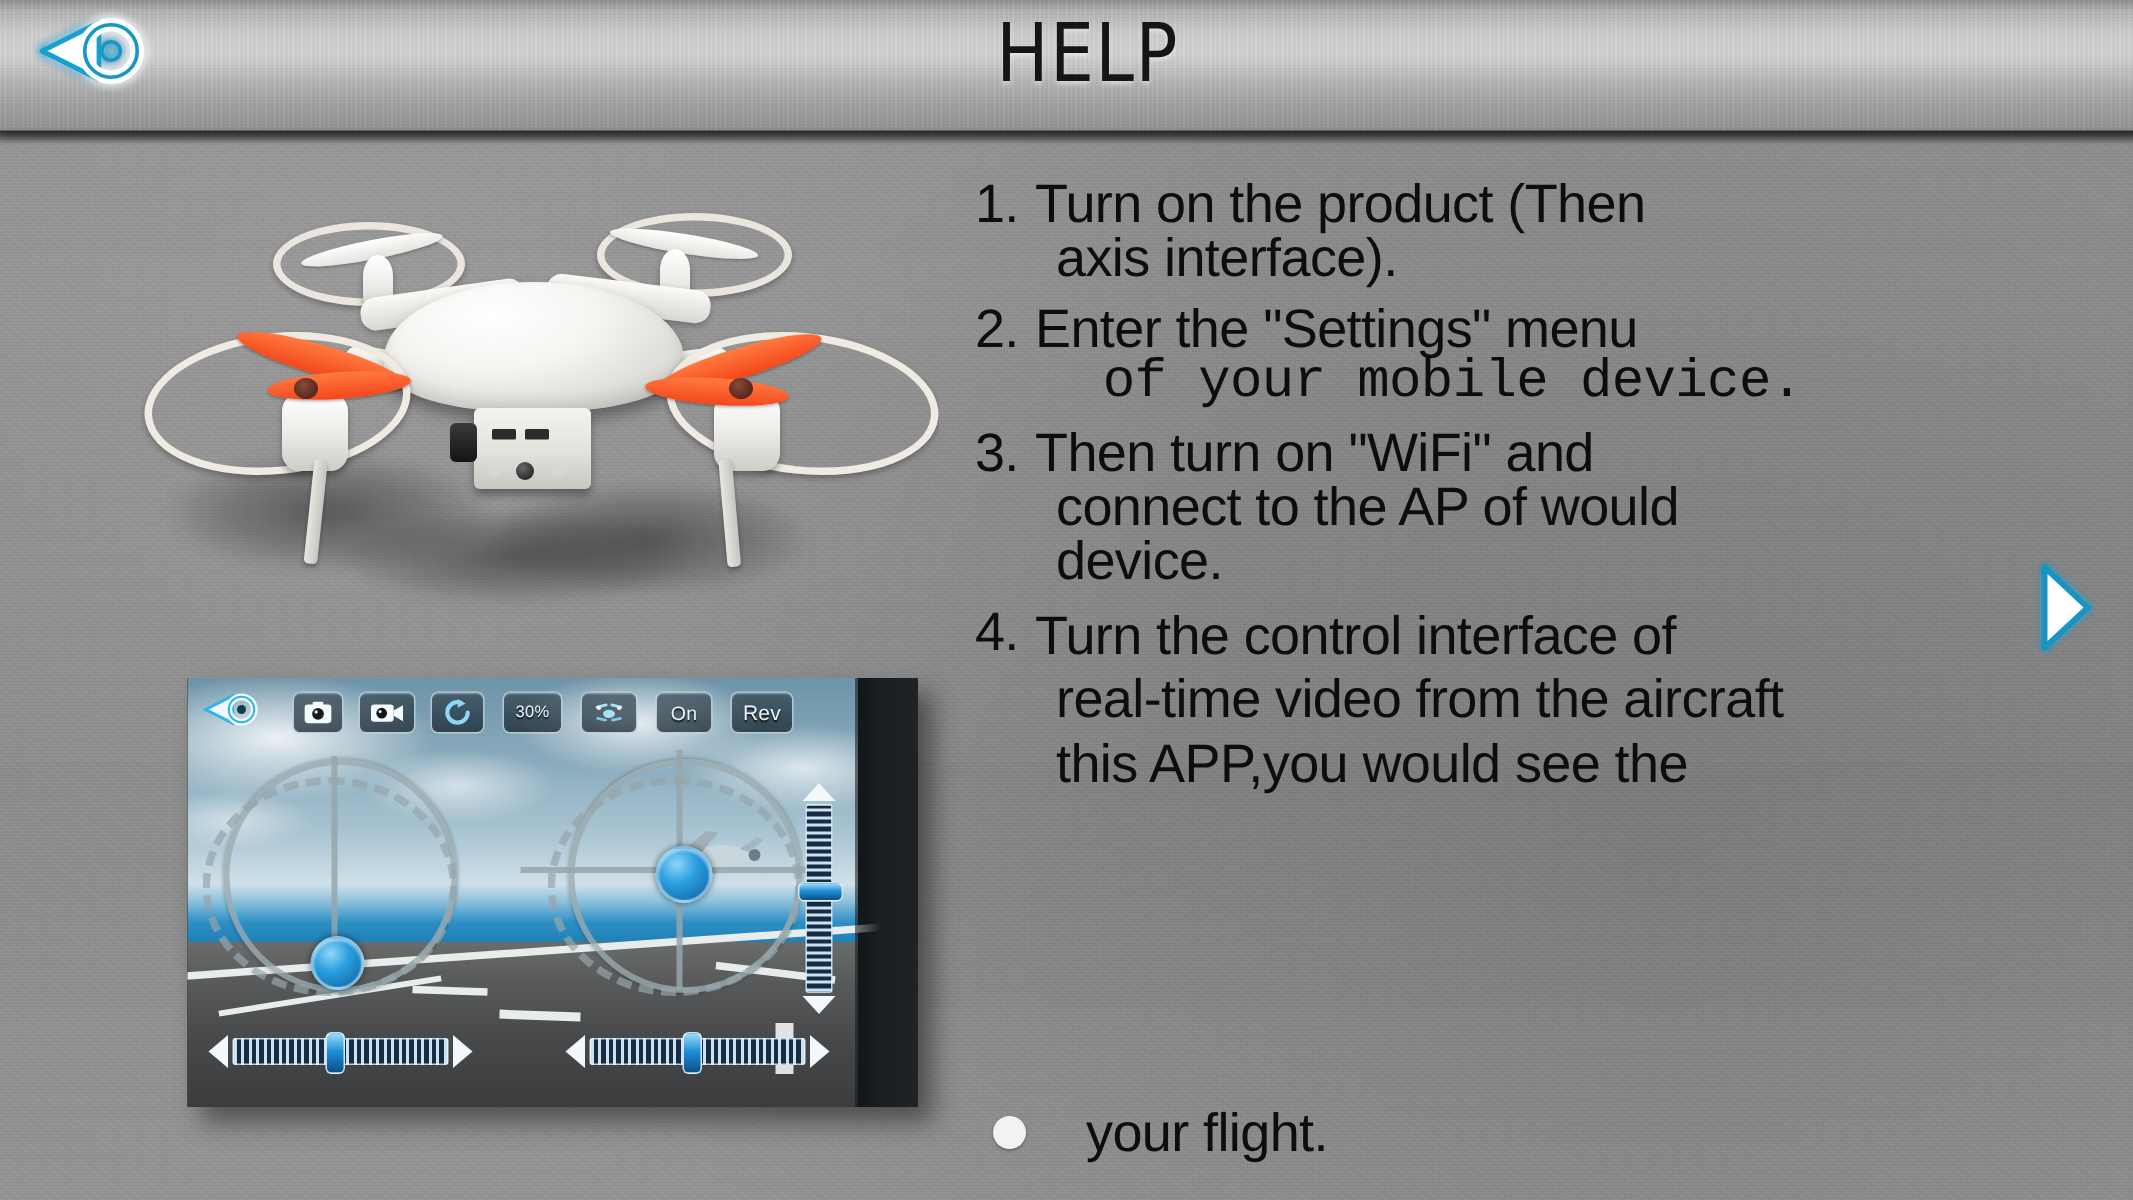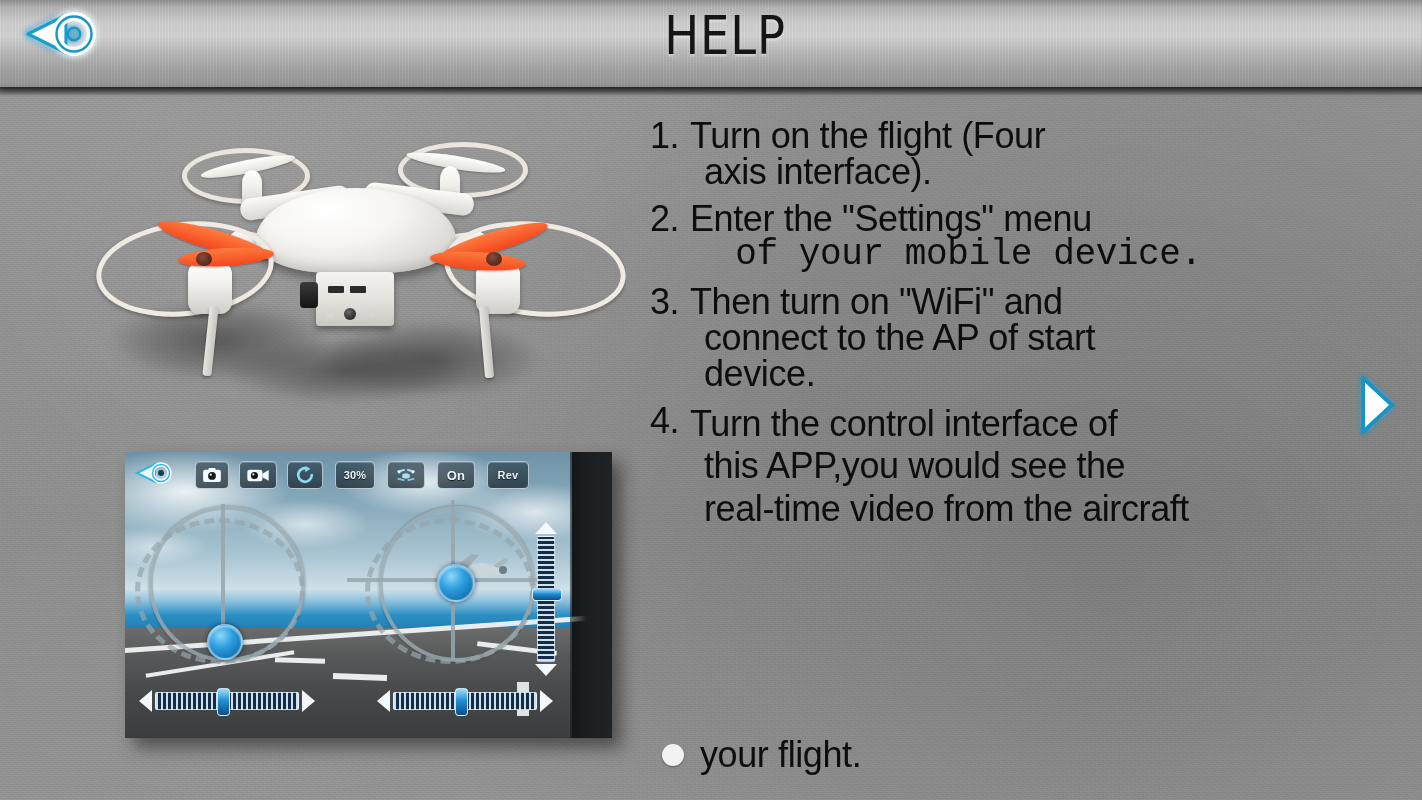--- a/index.html
+++ b/index.html
@@ -162,21 +162,21 @@
   .tb-btn{
     position:absolute;top:9px;height:26px;
     border:1px solid rgba(220,235,245,.75);
     border-radius:5px;
     background:linear-gradient(180deg,rgba(40,60,72,.62),rgba(18,30,38,.72));
     box-shadow:inset 0 1px 0 rgba(255,255,255,.25);
     display:flex;align-items:center;justify-content:center;
     color:#eaf4fa;font-size:12px;font-weight:700;
     cursor:pointer;
   }
-  .tb-label{font-size:11px;letter-spacing:.2px;font-weight:700;color:#e9f4fb;
+  .tb-label{font-size:11px;letter-spacing:.2px;font-weight:400;color:#e9f4fb;
     text-shadow:0 1px 1px rgba(0,0,0,.8);}
 
   
   .stick{position:absolute;}
   .ring-out{
     position:absolute;border-radius:50%;
     border:4px solid rgba(155,170,175,.78);
     box-shadow:0 0 3px rgba(0,0,0,.35);
   }
   .ring-in{
@@ -235,21 +235,21 @@
   .step{display:flex;margin-bottom:2px;}
   .step-num{
     flex:0 0 auto;width:40px;font-size:36px;line-height:1.0;
     letter-spacing:-.5px;
   }
   .step-body{flex:1 1 auto;font-size:36px;line-height:1.0;}
   .ln{display:block;white-space:pre;letter-spacing:-.4px;}
   .ln.i1{text-indent:14px;}
   .ln.i2{text-indent:24px;font-family:Liberation Mono, monospace;}
   .gap{height:9px;}
-  #bullet-row{position:absolute;left:0;top:619px;display:flex;align-items:center;}
+  #bullet-row{position:absolute;left:0;top:619px;display:flex;align-items:center;gap:24px;}
   #bullet-dot{
     width:22px;height:22px;border-radius:50%;background:#f2f2f2;
     box-shadow:0 1px 2px rgba(0,0,0,.35);margin-right:16px;margin-left:12px;
   }
   #bullet-text{font-size:36px;line-height:1.0;letter-spacing:-.4px;}
 </style>
 </head>
 <body>
 
 <div id="app">
@@ -452,63 +452,63 @@
           <circle cx="4.5" cy="6.6" r="1.6" fill="#e9f8ff"></circle>
           <circle cx="19.5" cy="6.6" r="1.6" fill="#e9f8ff"></circle>
         </svg>
       </div>
 
       <div class="tb-btn" style="left:312px;width:36px;">
         <span class="tb-label" style="font-size:13px;">On</span>
       </div>
 
       <div class="tb-btn" style="left:362px;width:40px;">
-        <span class="tb-label" style="font-size:11px;">Rev</span>
+        <span class="tb-label" style="font-size:14px;">Rev</span>
       </div>
     </div>
 
     <div id="screen-shadow"></div>
   </div>
 
   <div id="instructions">
 
     <div class="step">
       <div class="step-num">1.</div>
       <div class="step-body">
-        <span class="ln">Turn on the flight (Four</span>
+        <span class="ln">Turn on the product (Then</span>
         <span class="ln i1">axis interface).</span>
       </div>
     </div>
     <div class="gap"></div>
 
     <div class="step">
       <div class="step-num">2.</div>
       <div class="step-body">
         <span class="ln">Enter the "Settings" menu</span>
         <span class="ln i2"> of your mobile device.</span>
       </div>
     </div>
     <div class="gap"></div>
 
     <div class="step">
       <div class="step-num">3.</div>
       <div class="step-body">
         <span class="ln">Then turn on "WiFi" and</span>
-        <span class="ln i1">connect to the AP of start</span>
+        <span class="ln i1">connect to the AP of would</span>
         <span class="ln i1">device.</span>
       </div>
     </div>
     <div class="gap"></div>
 
     <div class="step">
       <div class="step-num">4.</div>
       <div class="step-body">
         <span class="ln" style="line-height:1.18;">Turn the control interface of</span>
+        <span class="ln i1" style="line-height:1.18;">real-time video from the aircraft</span>
         <span class="ln i1" style="line-height:1.18;">this APP,you would see the</span>
-        <span class="ln i1" style="line-height:1.18;">real-time video from the aircraft</span>
       </div>
     </div>
 
     <div id="bullet-row">
       <div id="bullet-dot"></div>
       <div id="bullet-text">your flight.</div>
     </div>
   </div>
 </div>
 

